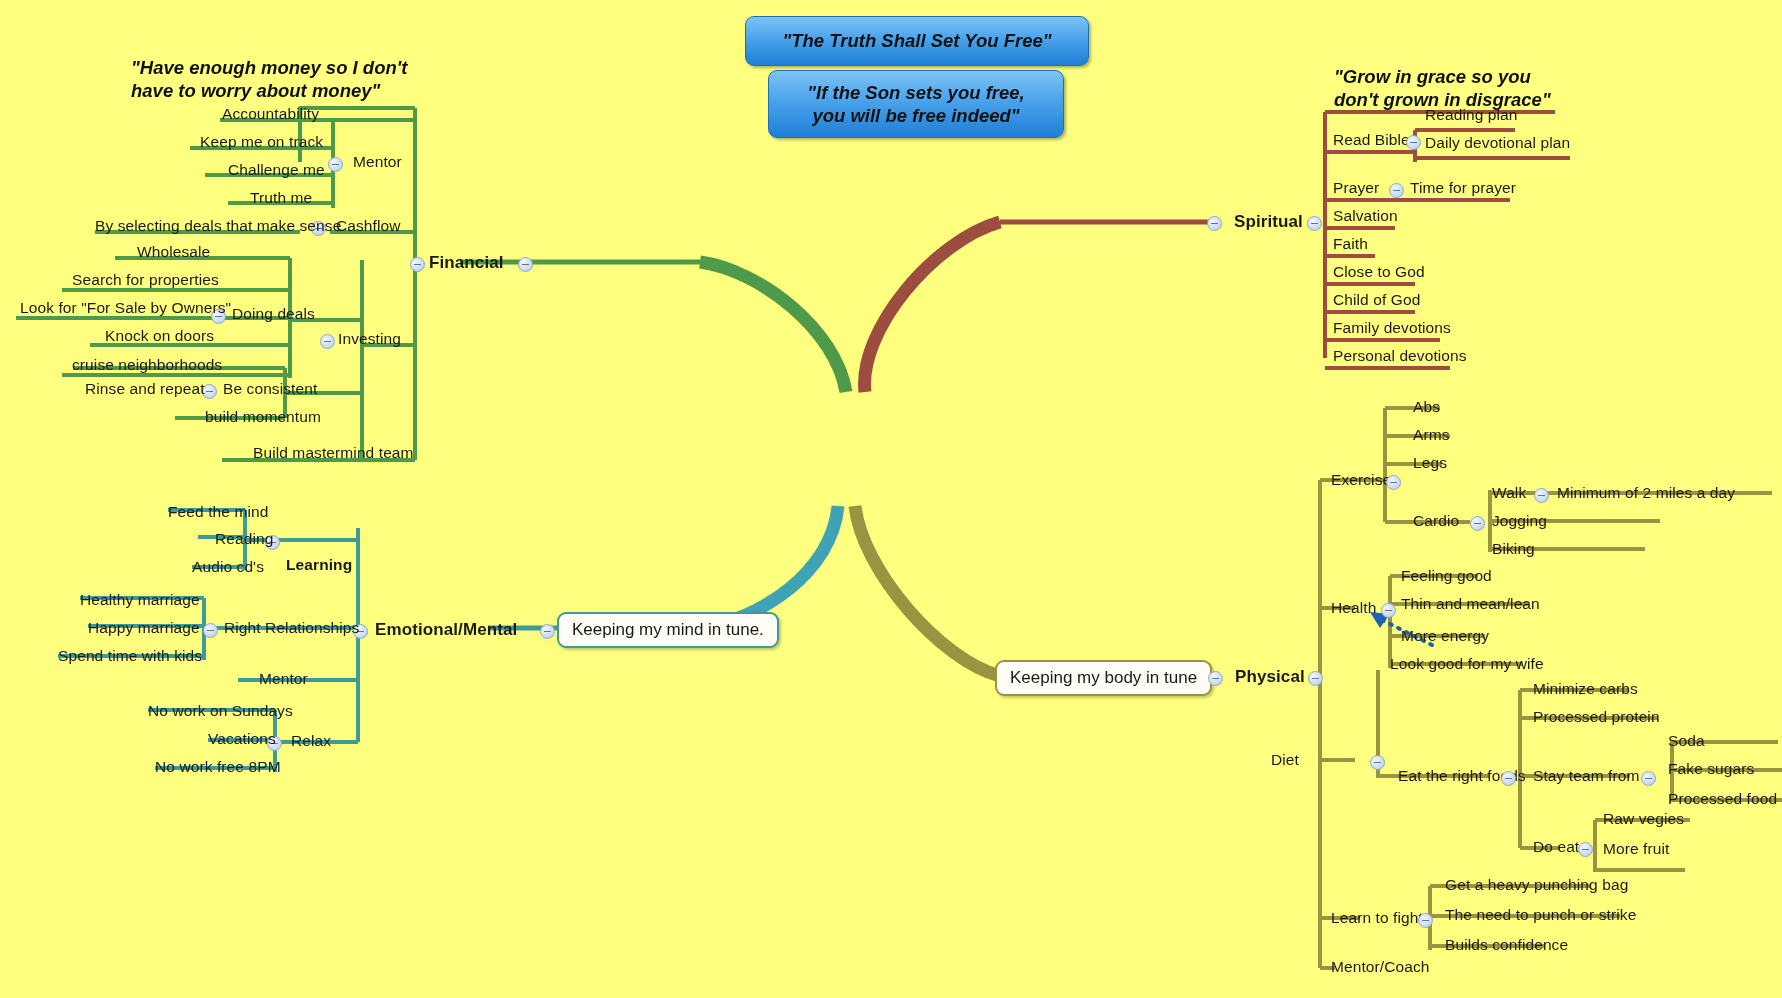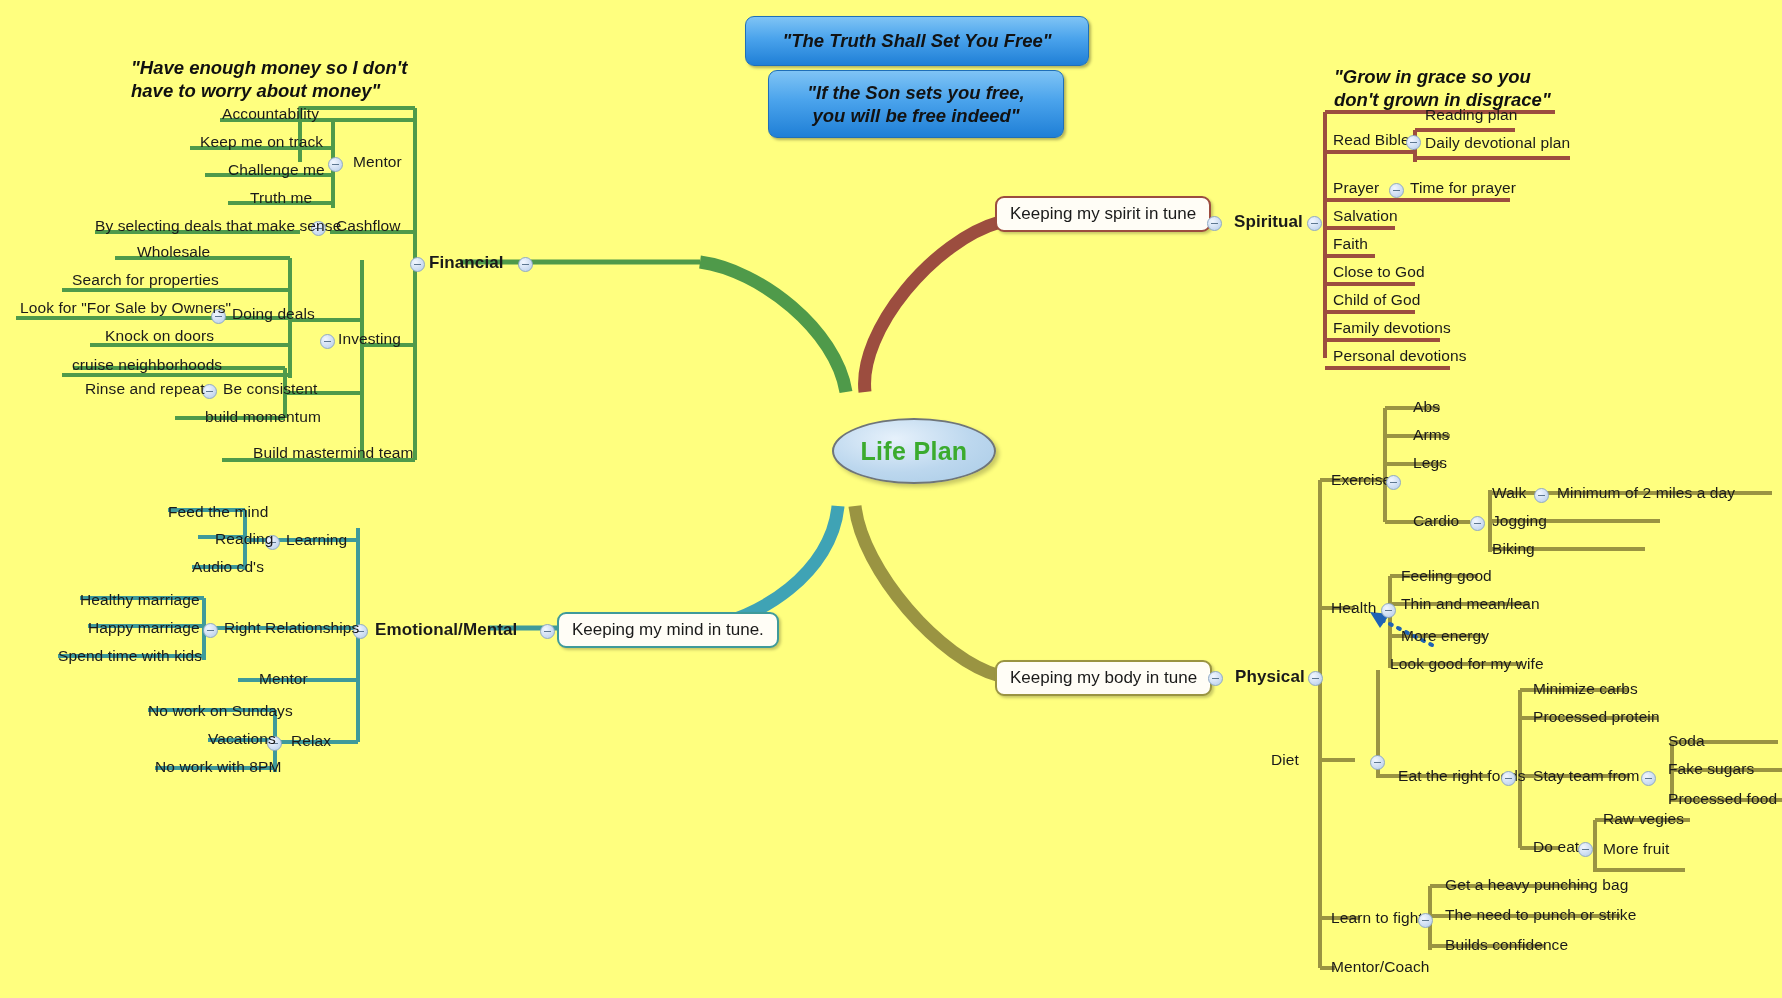--- a/index.html
+++ b/index.html
@@ -246,23 +246,21 @@
 
   <div class="bluebox" style="left:768px;top:70px;width:262px;height:52px;">"If the Son sets you free,
 you will be free indeed"</div>
 
   <div class="quote" style="left:131px;top:56px;">"Have enough money so I don't
 have to worry about money"</div>
 
   <div class="quote" style="left:1334px;top:65px;">"Grow in grace so you
 don't grown in disgrace"</div>
 
-  <div id="root" style="left:832px;top:418px;width:160px;height:62px;">Life Plan</div>
-
-  <div class="kbox red" style="left:995px;top:196px;">Keeping my spirit in tune</div>
+
   <div class="kbox teal" style="left:557px;top:612px;">Keeping my mind in tune.</div>
   <div class="kbox olive" style="left:995px;top:660px;">Keeping my body in tune</div>
 
   <div class="node bold" style="left:429px;top:253px;">Financial</div>
   <span class="minus" style="left:410px;top:257px;"></span>
   <span class="minus" style="left:518px;top:257px;"></span>
 
   <div class="node" style="left:353px;top:153px;">Mentor</div>
   <span class="minus" style="left:328px;top:157px;"></span>
   <div class="node" style="left:222px;top:105px;">Accountability</div>
@@ -309,39 +307,39 @@
   <div class="node" style="left:1333px;top:235px;">Faith</div>
   <div class="node" style="left:1333px;top:263px;">Close to God</div>
   <div class="node" style="left:1333px;top:291px;">Child of God</div>
   <div class="node" style="left:1333px;top:319px;">Family devotions</div>
   <div class="node" style="left:1333px;top:347px;">Personal devotions</div>
 
   <div class="node bold" style="left:375px;top:620px;">Emotional/Mental</div>
   <span class="minus" style="left:353px;top:624px;"></span>
   <span class="minus" style="left:540px;top:624px;"></span>
 
-  <div class="node" style="left:286px;top:531px;">Learning</div>
+  <div class="node" style="left:286px;top:556px;font-weight:bold;">Learning</div>
   <span class="minus" style="left:265px;top:535px;"></span>
   <div class="node" style="left:168px;top:503px;">Feed the mind</div>
   <div class="node" style="left:215px;top:530px;">Reading</div>
   <div class="node" style="left:192px;top:558px;">Audio cd's</div>
 
   <div class="node" style="left:224px;top:619px;">Right Relationships</div>
   <span class="minus" style="left:203px;top:623px;"></span>
   <div class="node" style="left:80px;top:591px;">Healthy marriage</div>
   <div class="node" style="left:88px;top:619px;">Happy marriage</div>
   <div class="node" style="left:58px;top:647px;">Spend time with kids</div>
 
   <div class="node" style="left:259px;top:670px;">Mentor</div>
 
   <div class="node" style="left:291px;top:732px;">Relax</div>
   <span class="minus" style="left:267px;top:736px;"></span>
   <div class="node" style="left:148px;top:702px;">No work on Sundays</div>
   <div class="node" style="left:208px;top:730px;">Vacations</div>
-  <div class="node" style="left:155px;top:758px;">No work with 8PM</div>
+  <div class="node" style="left:155px;top:758px;">No work free 8PM</div>
 
   <div class="node bold" style="left:1235px;top:667px;">Physical</div>
   <span class="minus" style="left:1308px;top:671px;"></span>
   <span class="minus" style="left:1208px;top:671px;"></span>
 
   <div class="node" style="left:1331px;top:471px;">Exercise</div>
   <span class="minus" style="left:1386px;top:475px;"></span>
   <div class="node" style="left:1413px;top:398px;">Abs</div>
   <div class="node" style="left:1413px;top:426px;">Arms</div>
   <div class="node" style="left:1413px;top:454px;">Legs</div>

